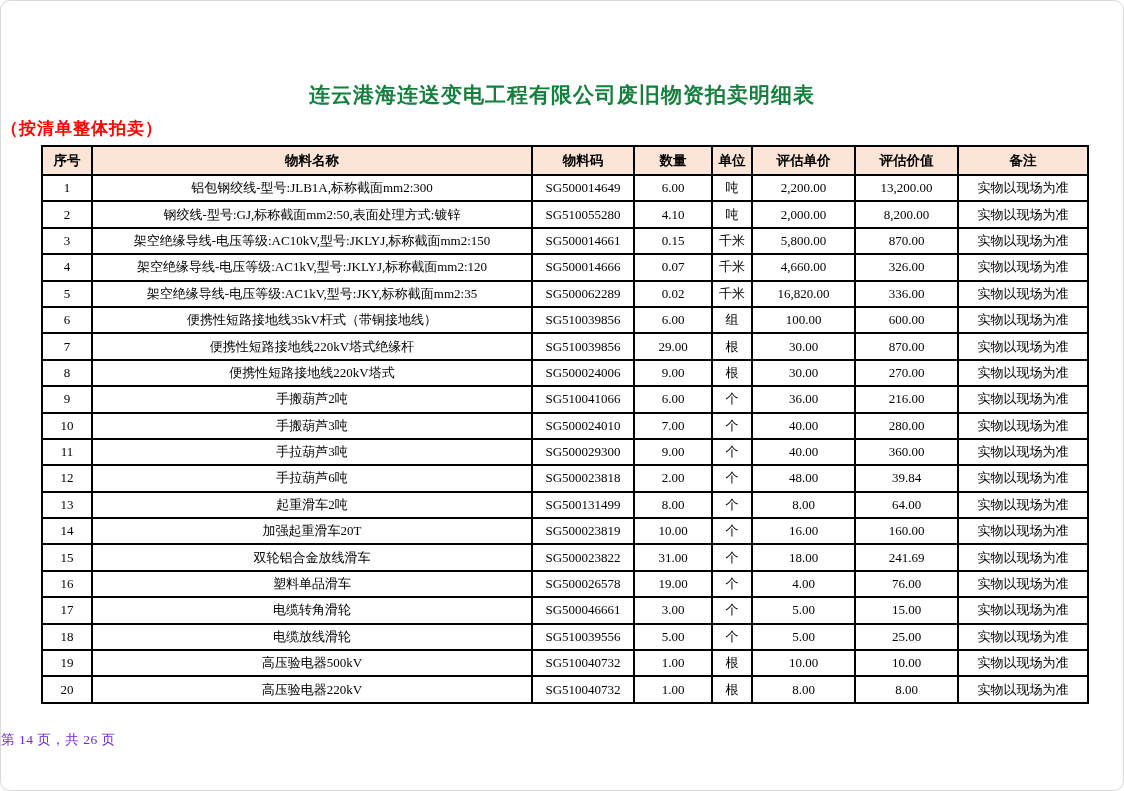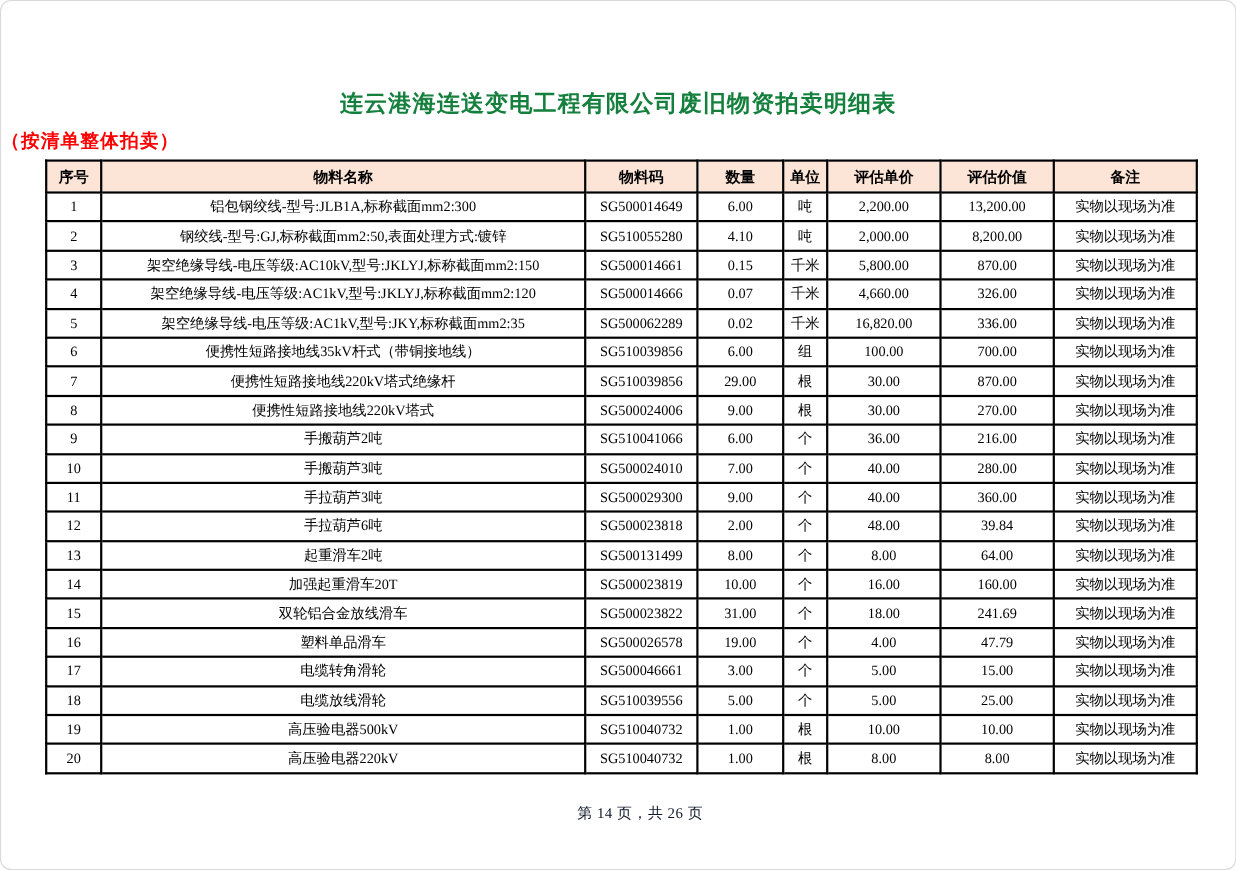--- a/index.html
+++ b/index.html
@@ -69,25 +69,24 @@
   }
   .auction-table tbody tr {
     height: 26.4px;
   }
   .auction-table tbody td {
     font-size: 13px;
     font-family: "Liberation Serif", "DejaVu Serif", serif;
   }
   .page-footer {
     margin-top: 27px;
-    text-align: center;
+    text-align: left;
     font-size: 13.5px;
-    color: #0f172a;
+    color: #6d28d9;
     letter-spacing: 0.5px;
-    margin-left: 40px;
   }
 </style>
 </head>
 <body>
 
 <div class="page">
 
   <h1 class="doc-title">连云港海连送变电工程有限公司废旧物资拍卖明细表</h1>
 
   <h2 class="doc-subtitle">（按清单整体拍卖）</h2>
@@ -166,21 +165,21 @@
           <td>336.00</td>
           <td>实物以现场为准</td>
         </tr>
         <tr>
           <td>6</td>
           <td>便携性短路接地线35kV杆式（带铜接地线）</td>
           <td>SG510039856</td>
           <td>6.00</td>
           <td>组</td>
           <td>100.00</td>
-          <td>700.00</td>
+          <td>600.00</td>
           <td>实物以现场为准</td>
         </tr>
         <tr>
           <td>7</td>
           <td>便携性短路接地线220kV塔式绝缘杆</td>
           <td>SG510039856</td>
           <td>29.00</td>
           <td>根</td>
           <td>30.00</td>
           <td>870.00</td>
@@ -266,21 +265,21 @@
           <td>241.69</td>
           <td>实物以现场为准</td>
         </tr>
         <tr>
           <td>16</td>
           <td>塑料单品滑车</td>
           <td>SG500026578</td>
           <td>19.00</td>
           <td>个</td>
           <td>4.00</td>
-          <td>47.79</td>
+          <td>76.00</td>
           <td>实物以现场为准</td>
         </tr>
         <tr>
           <td>17</td>
           <td>电缆转角滑轮</td>
           <td>SG500046661</td>
           <td>3.00</td>
           <td>个</td>
           <td>5.00</td>
           <td>15.00</td>

